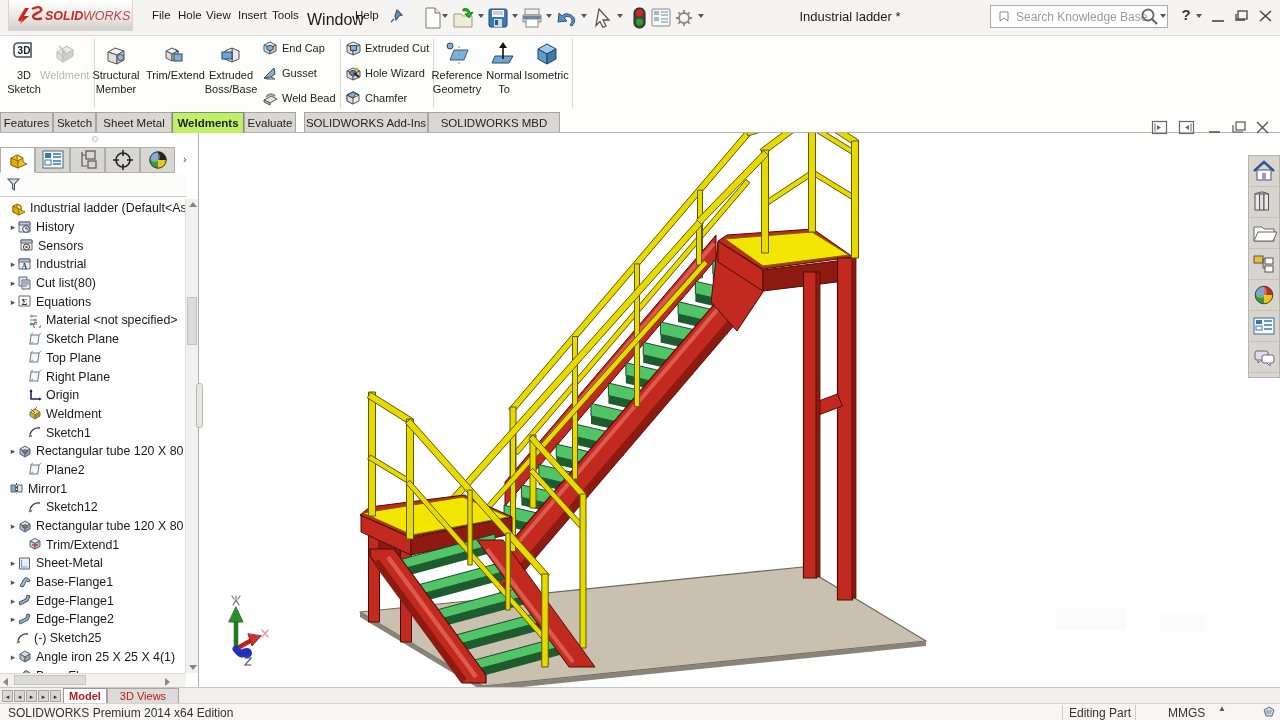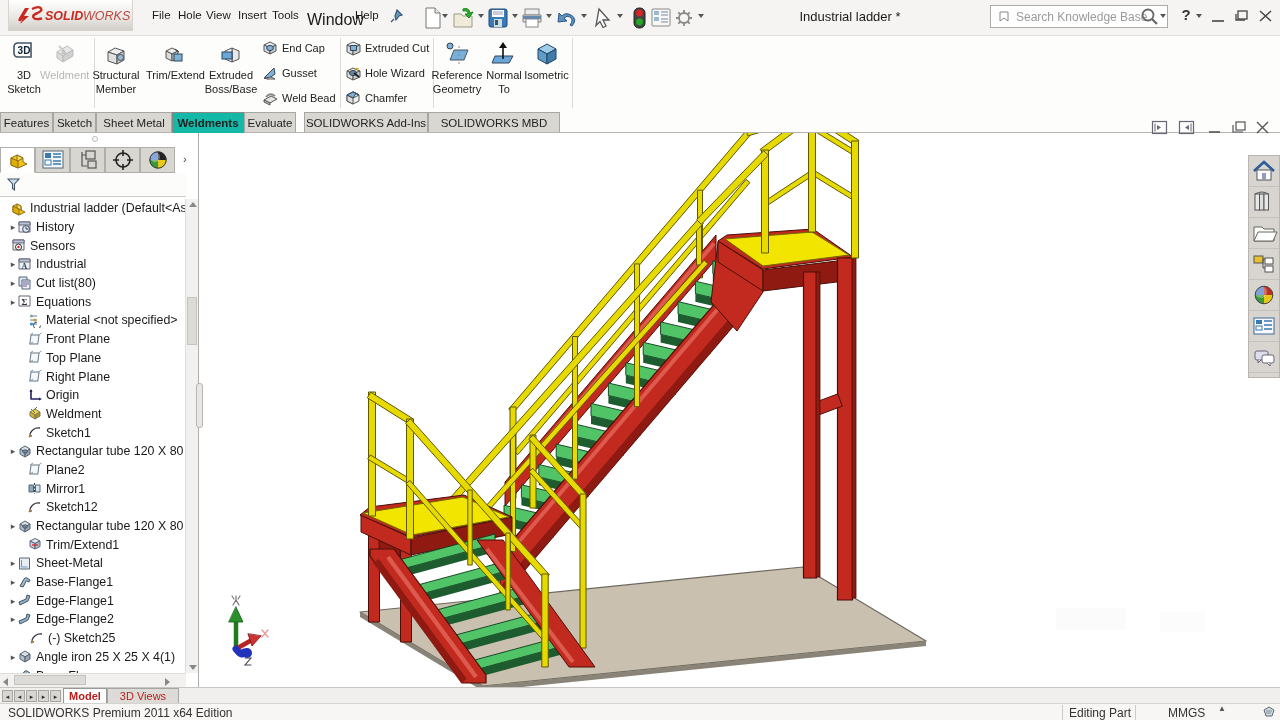--- a/index.html
+++ b/index.html
@@ -9,21 +9,21 @@
 #searchbox{position:absolute;left:990px;top:5px;width:178px;height:23px;border:1px solid #ababab;background:#fff;display:flex;align-items:center;font-size:12px;color:#9a9a9a}
 .winbtn{position:absolute;top:8px;width:22px;height:18px;color:#444;font-size:13px;text-align:center;line-height:18px}
 #ribbon{position:absolute;left:0;top:36px;width:1280px;height:76px;background:#fdfdfc}
 .rsep{position:absolute;top:2px;width:1px;height:70px;background:#dcdad6}
 .bigbtn{position:absolute;top:4px;text-align:center;font-size:11px;color:#222;line-height:14px}
 .bigbtn .ic{height:26px;display:flex;align-items:flex-end;justify-content:center;margin-bottom:2px}
 .smallbtn{position:absolute;display:flex;align-items:center;font-size:11px;color:#222}
 .smallbtn svg{margin-right:4px}
 #tabstrip{position:absolute;left:0;top:112px;width:1280px;height:21px;background:#fdfdfc}
 .tab{position:absolute;top:0;height:21px;background:#d9d7d2;border:1px solid #a8a6a2;border-bottom:none;font-size:11.5px;color:#222;text-align:center;line-height:20px}
-.tab.active{background:#14b8a6;font-weight:bold;border-color:#8a8886;z-index:3}
+.tab.active{background:#bef264;font-weight:bold;border-color:#8a8886;z-index:3}
 #tabline{position:absolute;left:0;top:132px;width:1280px;height:1px;background:#b5b3af}
 #viewport{position:absolute;left:199px;top:133px;width:1049px;height:554px;background:#fff}
 #leftpanel{position:absolute;left:0;top:133px;width:199px;height:554px;background:#fff;border-right:1px solid #b0aeaa}
 .ptab{position:absolute;top:14px;height:26px;border:1px solid #b0aeaa;background:#d8d6d1;display:flex;align-items:center;justify-content:center}
 .ptab.active{background:#fff;border-bottom:1px solid #fff}
 #filterrow{position:absolute;left:0;top:40px;width:186px;height:24px;background:#fcfcfb;border-bottom:1px solid #d0cecA}
 #tree{position:absolute;left:0;top:66px;width:186px;height:474px;background:#fff;overflow:hidden}
 .trow{display:flex;align-items:center;height:18.7px;font-size:12.4px;color:#1a1a1a;white-space:nowrap}
 .arr{width:10px;flex:0 0 auto;font-size:9px;color:#555;text-align:center}
 .tlabel{margin-left:4px}
@@ -503,21 +503,21 @@
         <svg width="14" height="15" viewBox="0 0 14 15" style="flex:0 0 auto;">
           <g stroke-linejoin="round">
             <rect x="1" y="2" width="11" height="10" fill="#eee" stroke="#667"></rect>
             <rect x="1" y="2" width="11" height="3" fill="#b8c4d8" stroke="#667"></rect>
             <circle cx="8" cy="9" r="3.4" fill="#dde8f0" stroke="#446"></circle>
             <path d="M8 7 v2 h2" stroke="#246" fill="none"></path>
           </g>
         </svg>
         <span class="tlabel">History</span>
       </div>
-<div class="trow" style="padding-left:2px">
+<div class="trow" style="padding-left:10px">
         <span class="arr"></span>
         <svg width="14" height="15" viewBox="0 0 14 15" style="flex:0 0 auto;">
           <g stroke-linejoin="round">
             <rect x="1" y="2" width="11" height="10" fill="#eee" stroke="#667"></rect>
             <rect x="1" y="2" width="11" height="3" fill="#b8c4d8" stroke="#667"></rect>
             <circle cx="6.5" cy="9" r="3" fill="#fff" stroke="#333"></circle>
             <circle cx="6.5" cy="9" r="1.2" fill="#c22"></circle>
           </g>
         </svg>
         <span class="tlabel">Sensors</span>
@@ -568,21 +568,21 @@
         <span class="tlabel">Material &lt;not specified&gt;</span>
       </div>
 <div class="trow" style="padding-left:18px">
         <span class="arr"></span>
         <svg width="14" height="15" viewBox="0 0 14 15" style="flex:0 0 auto;">
           <g stroke-linejoin="round">
             <rect x="2.5" y="3" width="8" height="9" fill="#f4f8fb" stroke="#678" transform="skewX(-8)" transform-origin="6 7"></rect>
             <path d="M2 3 l3 -2 M10.5 3 l3 -2 M2 12 l3 -2" stroke="#89a"></path>
           </g>
         </svg>
-        <span class="tlabel">Front Plane</span>
+        <span class="tlabel">Sketch Plane</span>
       </div>
 <div class="trow" style="padding-left:18px">
         <span class="arr"></span>
         <svg width="14" height="15" viewBox="0 0 14 15" style="flex:0 0 auto;">
           <g stroke-linejoin="round">
             <rect x="2.5" y="3" width="8" height="9" fill="#f4f8fb" stroke="#678" transform="skewX(-8)" transform-origin="6 7"></rect>
             <path d="M2 3 l3 -2 M10.5 3 l3 -2 M2 12 l3 -2" stroke="#89a"></path>
           </g>
         </svg>
         <span class="tlabel">Top Plane</span>
@@ -645,21 +645,21 @@
 <div class="trow" style="padding-left:18px">
         <span class="arr"></span>
         <svg width="14" height="15" viewBox="0 0 14 15" style="flex:0 0 auto;">
           <g stroke-linejoin="round">
             <rect x="2.5" y="3" width="8" height="9" fill="#f4f8fb" stroke="#678" transform="skewX(-8)" transform-origin="6 7"></rect>
             <path d="M2 3 l3 -2 M10.5 3 l3 -2 M2 12 l3 -2" stroke="#89a"></path>
           </g>
         </svg>
         <span class="tlabel">Plane2</span>
       </div>
-<div class="trow" style="padding-left:18px">
+<div class="trow" style="">
         <span class="arr"></span>
         <svg width="14" height="15" viewBox="0 0 14 15" style="flex:0 0 auto;">
           <g stroke-linejoin="round">
             <rect x="1" y="4" width="4.5" height="7" fill="#8ab" stroke="#567"></rect>
             <rect x="7.5" y="4" width="4.5" height="7" fill="#dce6ee" stroke="#567"></rect>
             <line x1="6.5" y1="2" x2="6.5" y2="13" stroke="#345" stroke-dasharray="2,1.5"></line>
           </g>
         </svg>
         <span class="tlabel">Mirror1</span>
       </div>
@@ -727,21 +727,21 @@
       </div>
 <div class="trow" style="padding-left:8px">
         <span class="arr">▸</span>
         <svg width="14" height="15" viewBox="0 0 14 15" style="flex:0 0 auto;">
           <g stroke-linejoin="round">
             <path d="M2 12 L10 8 L12 3 L9 2 L8 6 L1 9 Z" fill="#8fb0c8" stroke="#456"></path>
           </g>
         </svg>
         <span class="tlabel">Edge-Flange2</span>
       </div>
-<div class="trow" style="padding-left:20px">
+<div class="trow" style="padding-left:6px">
         <span class="arr"></span>
         <svg width="14" height="15" viewBox="0 0 14 15" style="flex:0 0 auto;">
           <g stroke-linejoin="round">
             <path d="M2 9 q3 -7 10 -6" fill="none" stroke="#334" stroke-width="1.3"></path>
             <path d="M2 9 l-1 3 l3 -1 z" fill="#c89050" stroke="#875"></path>
           </g>
         </svg>
         <span class="tlabel">(-) Sketch25</span>
       </div>
 <div class="trow" style="padding-left:8px">
@@ -856,21 +856,21 @@
 <div id="bottombar">
 <div class="abs" style="left:2px;top:2px;width:11px;height:12px;background:#d8d6d2;border:1px solid #a8a6a2;font-size:7px;text-align:center;line-height:11px;color:#333">◂</div>
 <div class="abs" style="left:14px;top:2px;width:11px;height:12px;background:#d8d6d2;border:1px solid #a8a6a2;font-size:7px;text-align:center;line-height:11px;color:#333">◂</div>
 <div class="abs" style="left:26px;top:2px;width:11px;height:12px;background:#d8d6d2;border:1px solid #a8a6a2;font-size:7px;text-align:center;line-height:11px;color:#333">▸</div>
 <div class="abs" style="left:38px;top:2px;width:11px;height:12px;background:#d8d6d2;border:1px solid #a8a6a2;font-size:7px;text-align:center;line-height:11px;color:#333">▸</div>
 <div class="abs" style="left:50px;top:2px;width:11px;height:12px;background:#d8d6d2;border:1px solid #a8a6a2;font-size:7px;text-align:center;line-height:11px;color:#333">▸</div>
 <div class="btab" style="left:63px;width:44px;background:#fff;border:1px solid #999;border-bottom:none;font-weight:bold">Model</div>
 <div class="btab" style="left:107px;width:72px;background:#dddbd7;border:1px solid #a8a6a2;border-bottom:none">3D Views</div>
 </div>
 <div id="statusbar">
-    <span style="position:absolute;left:8px;top:2px">SOLIDWORKS Premium 2011 x64 Edition</span>
+    <span style="position:absolute;left:8px;top:2px">SOLIDWORKS Premium 2014 x64 Edition</span>
 <span style="position:absolute;left:1069px;top:2px">Editing Part</span>
 <div class="abs" style="left:1062px;top:1px;width:1px;height:15px;background:#ccc"></div>
 <div class="abs" style="left:1135px;top:1px;width:1px;height:15px;background:#ccc"></div>
 <span style="position:absolute;left:1168px;top:2px">MMGS</span>
 <span style="position:absolute;left:1218px;top:0px;font-size:8px;color:#555">▲</span>
 <svg width="14" height="13" viewBox="0 0 14 13" style="position:absolute;left:1262px;top:2px">
       <path d="M2 4 l5 -3 5 3 -2 6 -6 0 z" fill="#cdd" stroke="#667"></path>
       <path d="M4 5 h6 M4 7 h5" stroke="#889"></path>
     </svg>
 </div>

